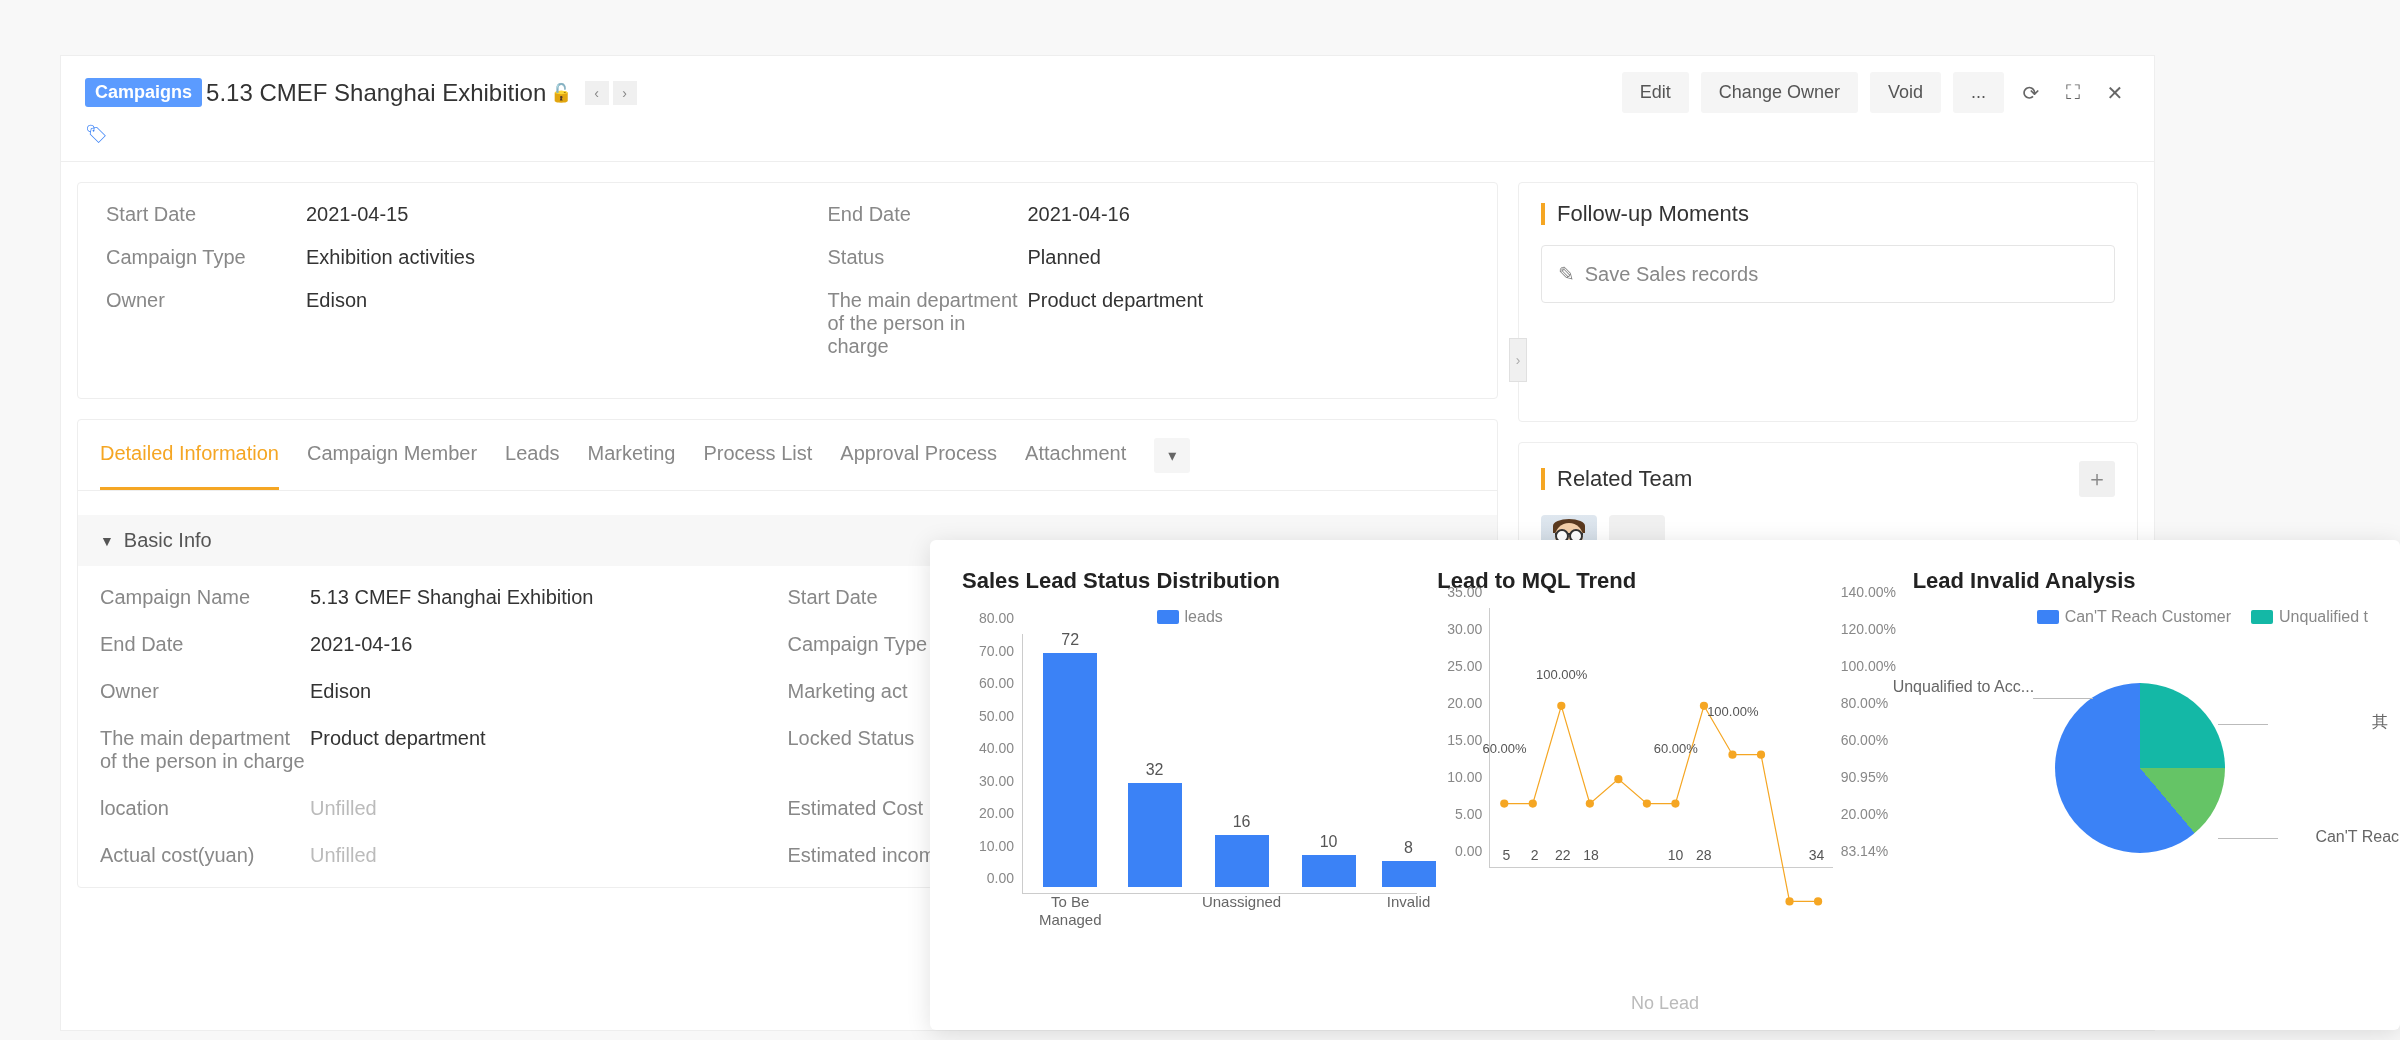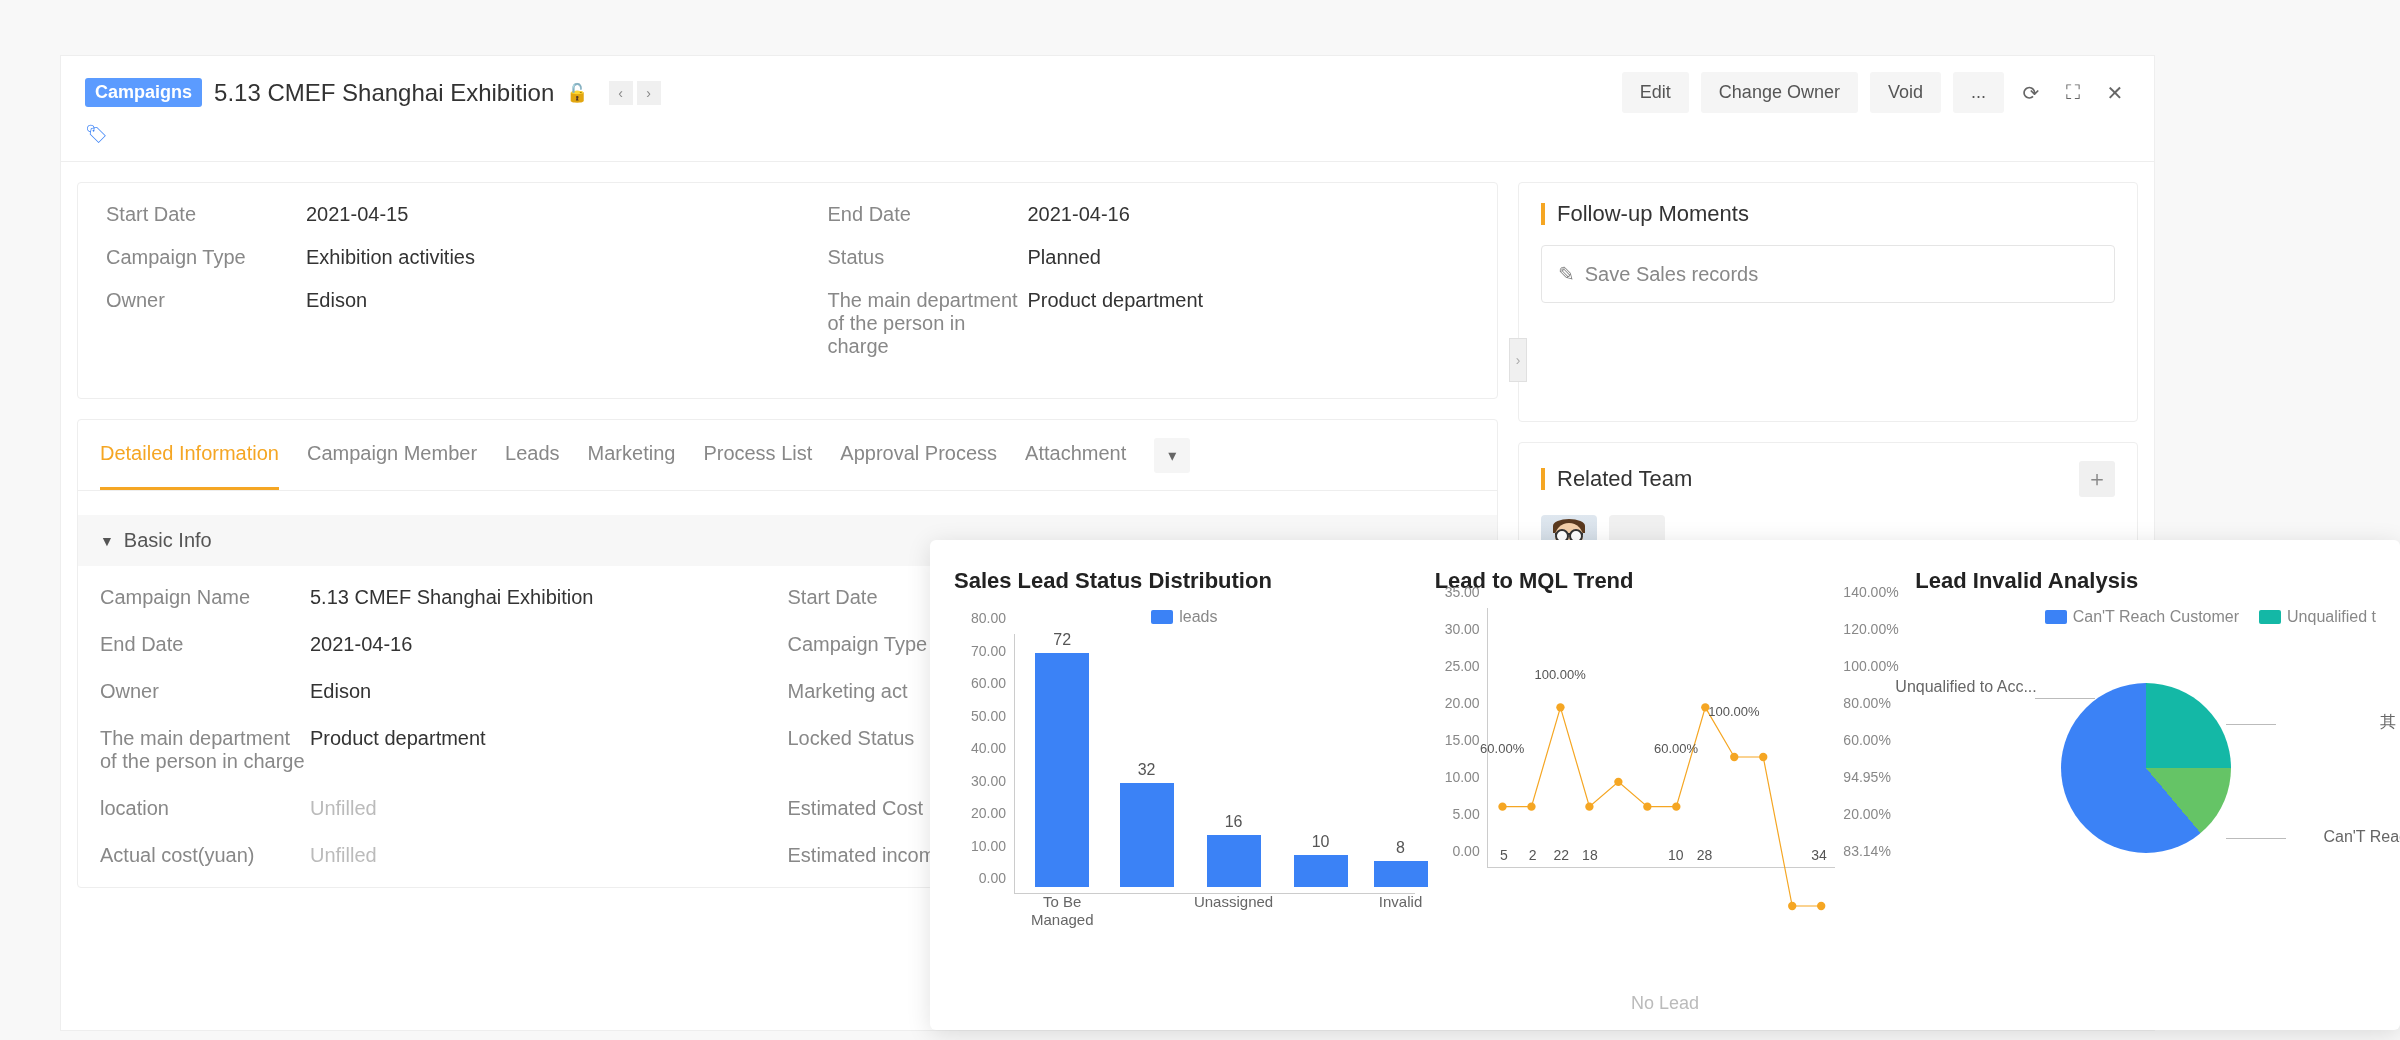--- a/index.html
+++ b/index.html
@@ -1,21 +1,21 @@
 <!DOCTYPE html>
 <html><head>
 <meta charset="utf-8">
 <style>
 * { box-sizing: border-box; margin: 0; padding: 0; font-family: -apple-system, BlinkMacSystemFont, "Segoe UI", Arial, sans-serif; }
 body { background: #f5f5f5; }
 .page { width: 2400px; height: 1040px; position: relative; background: #f8f8f8; }
 .main-panel { position: absolute; left: 60px; top: 55px; width: 2095px; height: 976px; background: #fff; border: 1px solid #eee; }
 
 .header { padding: 16px 24px; border-bottom: 1px solid #eee; }
-.header-row1 { display: flex; align-items: center; gap: 12px; }
+.header-row1 { display: flex; align-items: center; gap: 4px; }
 .badge { background: #5b9bff; color: #fff; font-size: 18px; font-weight: 600; padding: 4px 10px; border-radius: 3px; }
 .title { font-size: 24px; color: #333; }
 .lock-icon { font-size: 18px; color: #999; }
 .nav-arrows { display: flex; gap: 4px; margin-left: 8px; }
 .nav-btn { width: 24px; height: 24px; background: #f0f0f0; color: #888; display: flex; align-items: center; justify-content: center; font-size: 14px; cursor: pointer; }
 .header-actions { margin-left: auto; display: flex; gap: 12px; align-items: center; }
 .action-btn { background: #f5f5f5; border: none; padding: 10px 18px; font-size: 18px; color: #555; cursor: pointer; border-radius: 3px; }
 .icon-btn { width: 30px; height: 30px; display: flex; align-items: center; justify-content: center; color: #666; font-size: 20px; cursor: pointer; }
 .tag-row { margin-top: 10px; }
 .tag-icon { color: #3b82f6; font-size: 18px; }
@@ -61,21 +61,21 @@
 .avatar-glasses::after { right: 0; }
 .avatar-body { position: absolute; bottom: 0; left: 6px; width: 44px; height: 20px; background: #f5a623; border-radius: 10px 10px 0 0; }
 .more-box { width: 56px; height: 56px; background: #f0f0f0; display: flex; align-items: center; justify-content: center; color: #888; font-size: 22px; cursor: pointer; border-radius: 4px; }
 
 .followup-body { padding: 0 22px 22px; }
 .save-box { border: 1px solid #e5e5e5; border-radius: 4px; padding: 16px; display: flex; align-items: center; gap: 10px; color: #888; font-size: 20px; cursor: pointer; }
 
 .collapse-handle { position: absolute; top: 282px; left: 1448px; width: 18px; height: 44px; background: #f0f0f0; display: flex; align-items: center; justify-content: center; color: #aaa; font-size: 14px; cursor: pointer; border: 1px solid #e0e0e0; }
 
 
-.charts-panel { position: absolute; left: 930px; top: 540px; width: 1470px; height: 490px; background: #fff; box-shadow: 0 4px 24px rgba(0,0,0,0.12); border-radius: 6px; display: flex; padding: 28px 24px; gap: 20px; }
+.charts-panel { position: absolute; left: 930px; top: 540px; width: 1470px; height: 490px; background: #fff; box-shadow: 0 4px 24px rgba(0,0,0,0.12); border-radius: 6px; display: flex; padding: 28px 32px; gap: 20px; }
 .chart-box { flex: 1; display: flex; flex-direction: column; min-width: 0; }
 .chart-title { font-size: 22px; font-weight: 600; color: #222; margin-bottom: 14px; }
 .chart-body { flex: 1; position: relative; }
 
 .legend { display: flex; gap: 16px; justify-content: center; margin-bottom: 8px; }
 .legend-item { display: flex; align-items: center; gap: 6px; font-size: 16px; color: #888; }
 .legend-sw { width: 22px; height: 14px; border-radius: 2px; }
 .sw-blue { background: #3b82f6; }
 .sw-teal { background: #14b8a6; }
 
@@ -360,21 +360,21 @@
                 <div class="y-tick" style="bottom: 28.5714%; right: 4px;">10.00</div>
                 <div class="y-tick" style="bottom: 42.8571%; right: 4px;">15.00</div>
                 <div class="y-tick" style="bottom: 57.1429%; right: 4px;">20.00</div>
                 <div class="y-tick" style="bottom: 71.4286%; right: 4px;">25.00</div>
                 <div class="y-tick" style="bottom: 85.7143%; right: 4px;">30.00</div>
                 <div class="y-tick" style="bottom: 100%; right: 4px;">35.00</div>
               </div>
             <div class="y-right" id="c2-yr">
                 <div class="y-tick" style="bottom: 0%; left: 4px;">83.14%</div>
                 <div class="y-tick" style="bottom: 14.2857%; left: 4px;">20.00%</div>
-                <div class="y-tick" style="bottom: 28.5714%; left: 4px;">94.95%</div>
+                <div class="y-tick" style="bottom: 28.5714%; left: 4px;">90.95%</div>
                 <div class="y-tick" style="bottom: 42.8571%; left: 4px;">60.00%</div>
                 <div class="y-tick" style="bottom: 57.1429%; left: 4px;">80.00%</div>
                 <div class="y-tick" style="bottom: 71.4286%; left: 4px;">100.00%</div>
                 <div class="y-tick" style="bottom: 85.7143%; left: 4px;">120.00%</div>
                 <div class="y-tick" style="bottom: 100%; left: 4px;">140.00%</div>
               </div>
             <div class="dual-bars" id="c2-bars">
                 <div class="db-group">
                   <div class="db-val">5</div>
                   <div class="db-bar db-blue" style="height: 14.2857%;"></div>

